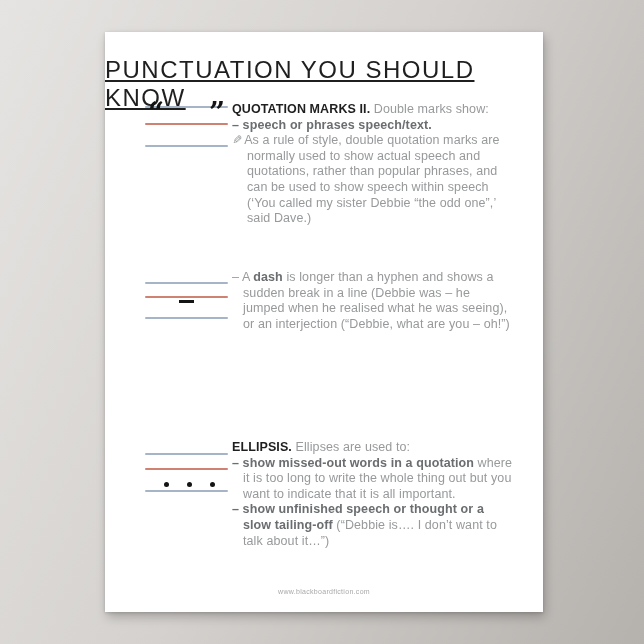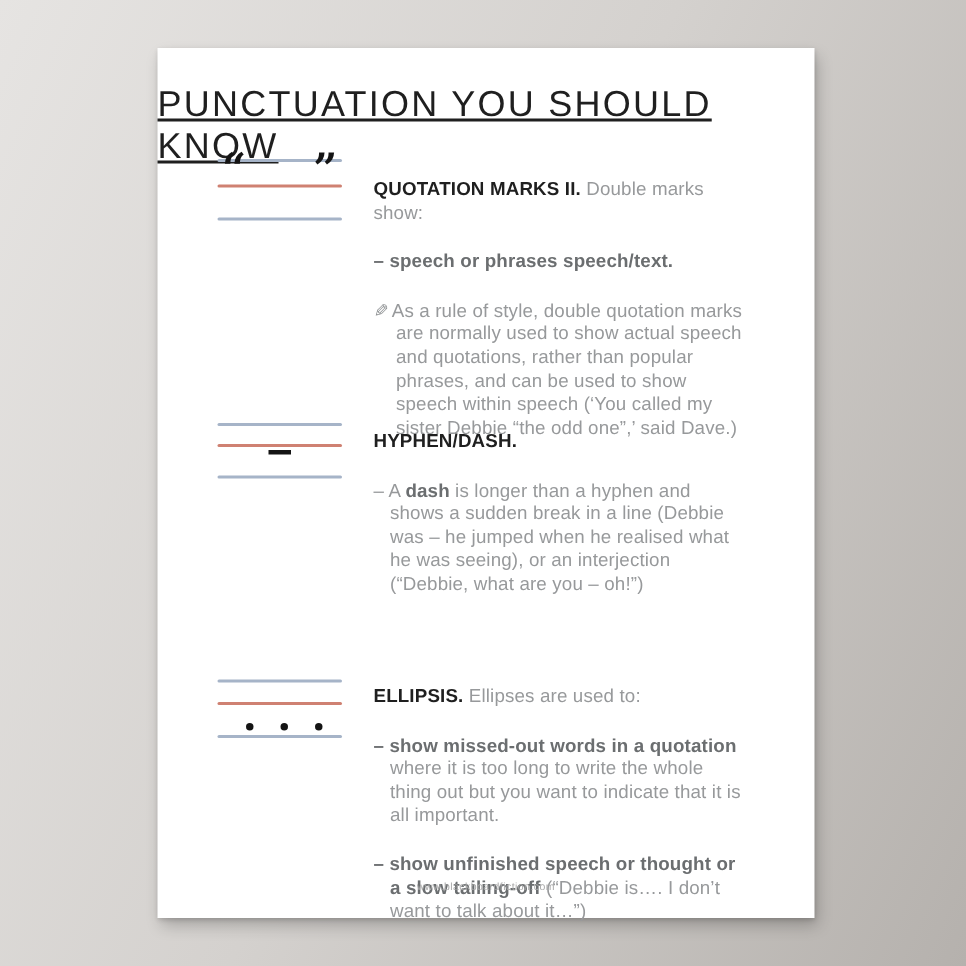--- a/index.html
+++ b/index.html
@@ -52,21 +52,21 @@
     width:5px;height:5px;border-radius:50%;background:var(--ink,#141414);
     color:transparent;overflow:hidden;font-size:4px;line-height:5px;
   }
 
   
   .text{
     position:absolute;left:127px;top:0;width:281px;
     font-size:12.5px;line-height:15.6px;letter-spacing:0.1px;
     color:var(--body,#97999b);
   }
-  .blk{margin:17px;}
+  .blk{margin:0;}
   .blk.bullet{padding-left:11px;text-indent:-11px;}
   .blk.note{padding-left:15px;text-indent:-15px;}
   .run.head{color:var(--head,#1f1f1f);font-weight:700;}
   .run.bold{color:var(--bold,#6b6e70);font-weight:700;}
   .run.italic{}
   .pencil{
     display:inline-block;transform:scaleX(-1);text-indent:0;
     color:#8f9294;font-size:12px;margin-right:2px;
   }
   .footer{
@@ -98,21 +98,20 @@
           </div>
         </div>
         <div class="section s1">
           <div class="icon hyphen">
             <div class="line l1 blue"></div>
             <div class="line l2 red"></div>
             <div class="line l3 blue"></div>
             <div class="glyphs"><span class="g">–</span></div>
           </div>
           <div class="text">
-            <p class="blk para"><span class="run head">HYPHEN/DASH.</span></p>
             <p class="blk bullet"><span class="run body">– A </span><span class="run bold">dash</span><span class="run body"> is longer than a hyphen and shows a sudden break in a line (</span><span class="run italic">Debbie was – he jumped when he realised what he was seeing</span><span class="run body">), or an interjection (</span><span class="run italic">“Debbie, what are you – oh!”</span><span class="run body">)</span></p>
           </div>
         </div>
         <div class="section s2">
           <div class="icon ellipsis">
             <div class="line l1 blue"></div>
             <div class="line l2 red"></div>
             <div class="line l3 blue"></div>
             <div class="glyphs">
               <span class="g">•</span>

